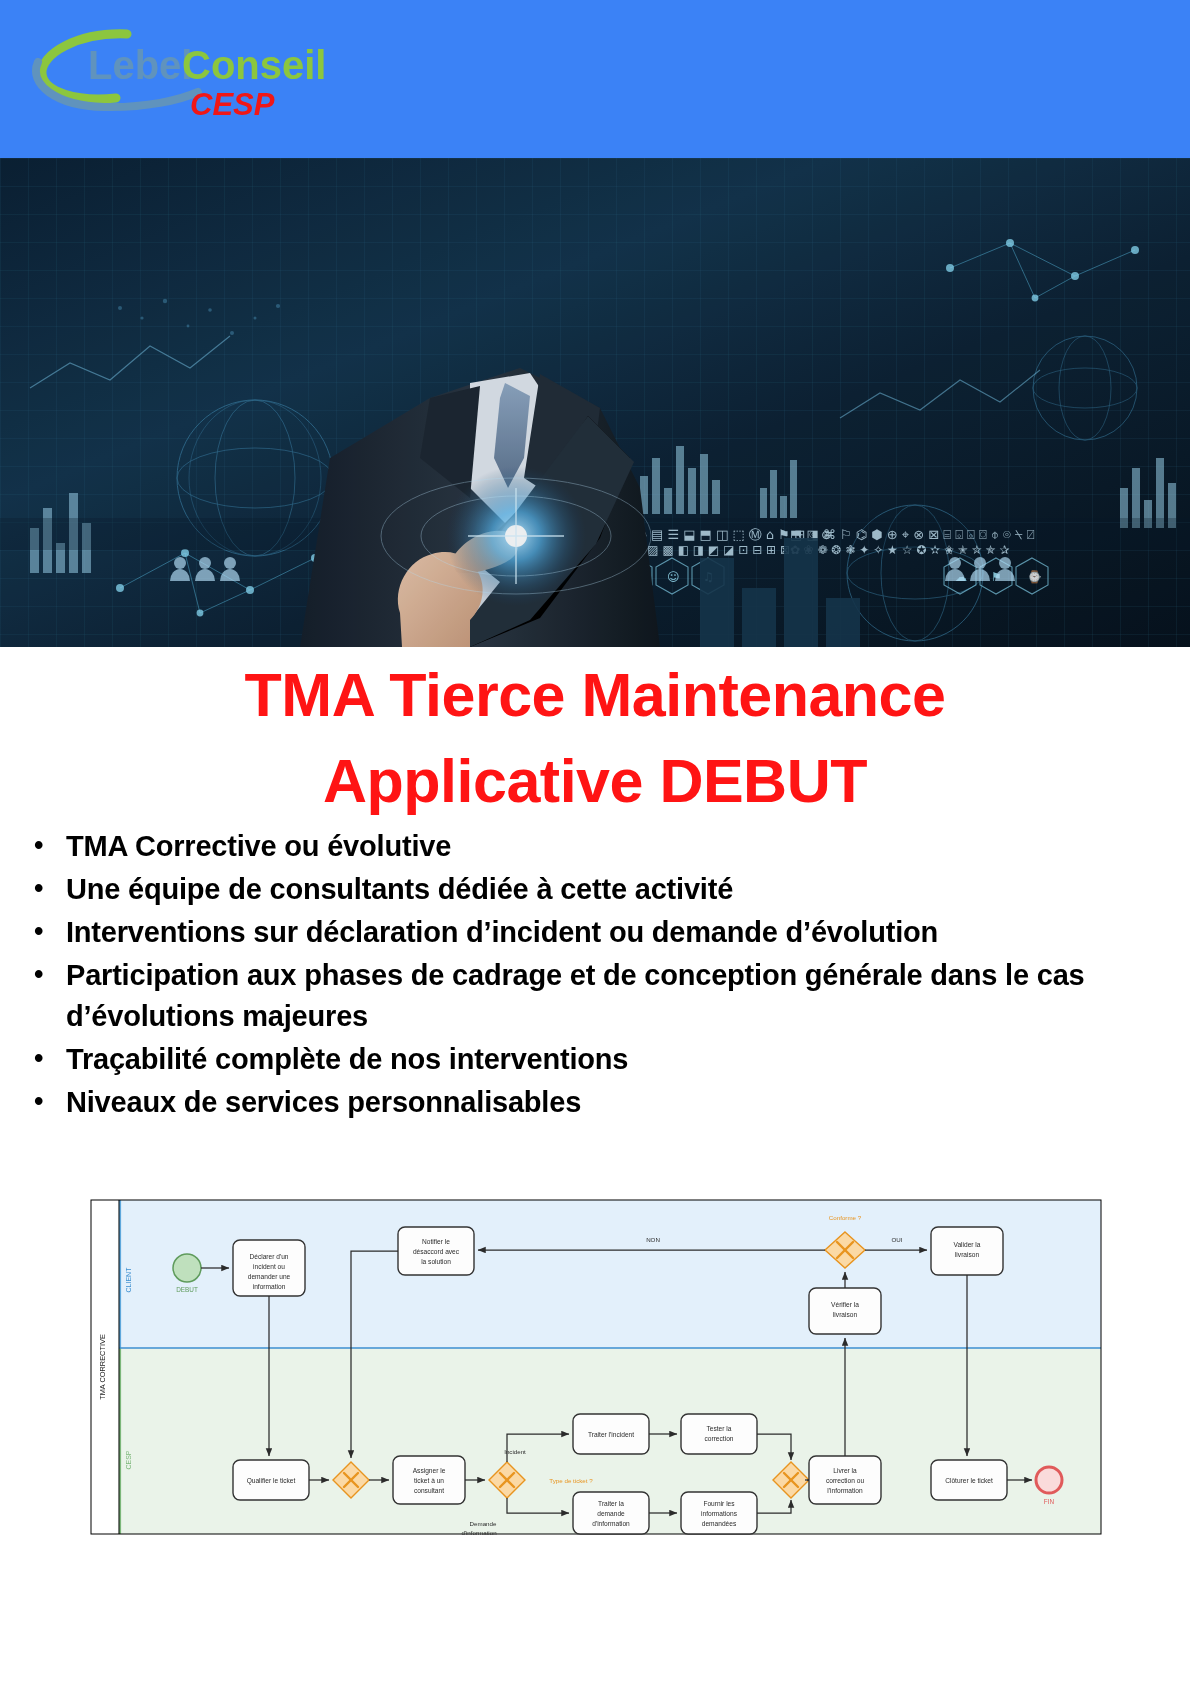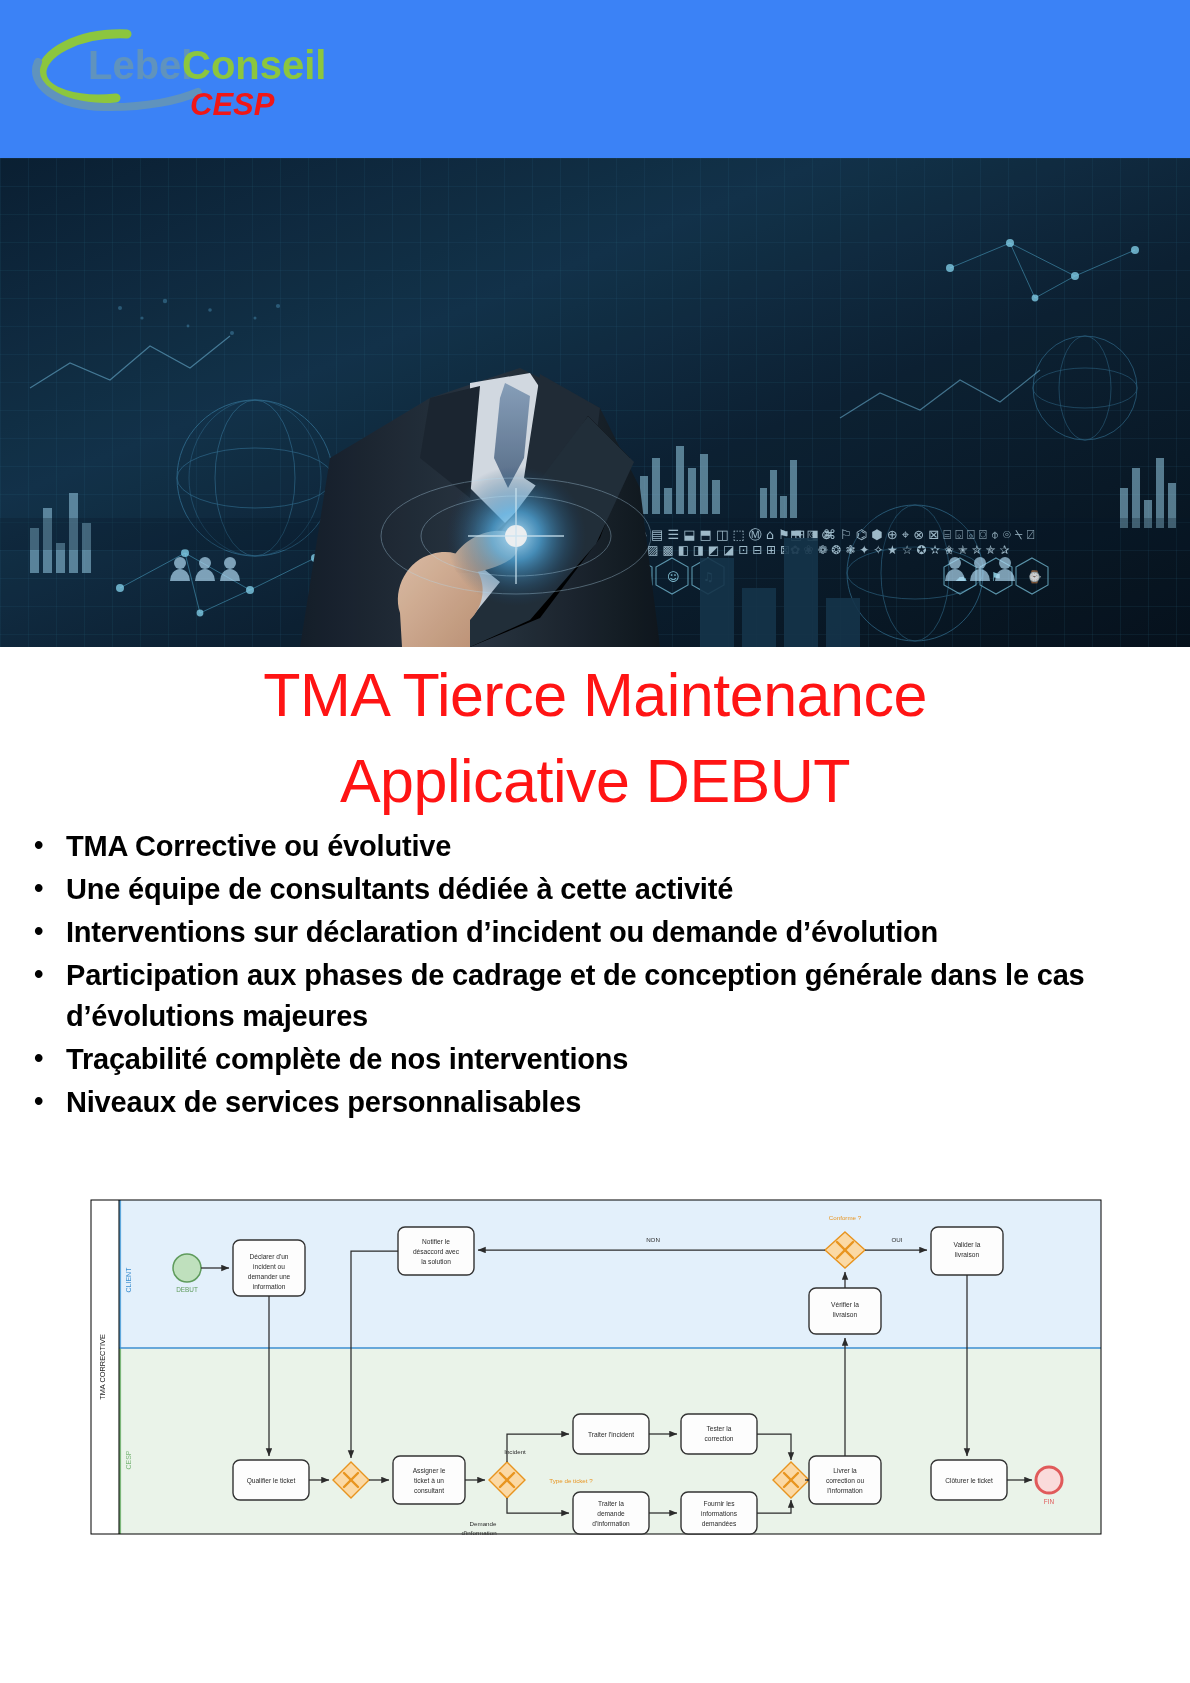--- a/index.html
+++ b/index.html
@@ -51,21 +51,21 @@
   
   .title-block {
     position: absolute;
     left: 0; top: 652px;
     width: 1190px;
     text-align: center;
   }
   .title-line {
     color: #ff1414;
     font-family: "Liberation Sans", sans-serif;
-    font-weight: normal;
+    font-weight: bold;
     font-size: 61px;
     line-height: 86px;
     letter-spacing: -0.5px;
     white-space: nowrap;
   }
 
   
   .bullets {
     position: absolute;
     left: 18px; top: 826px;

